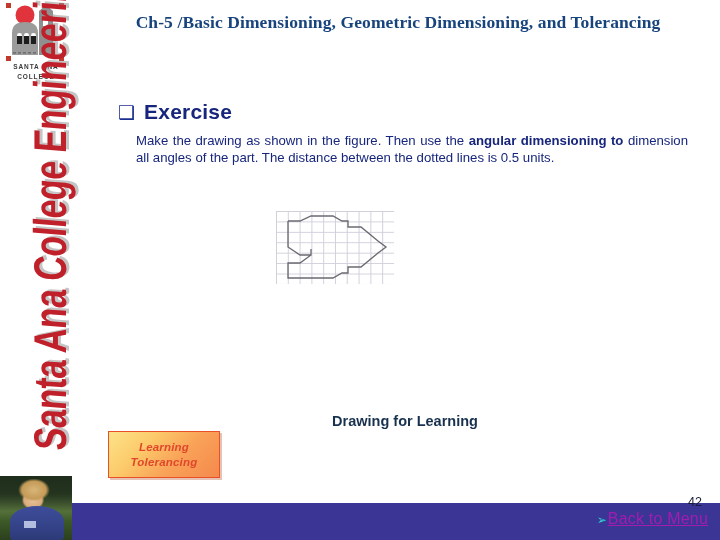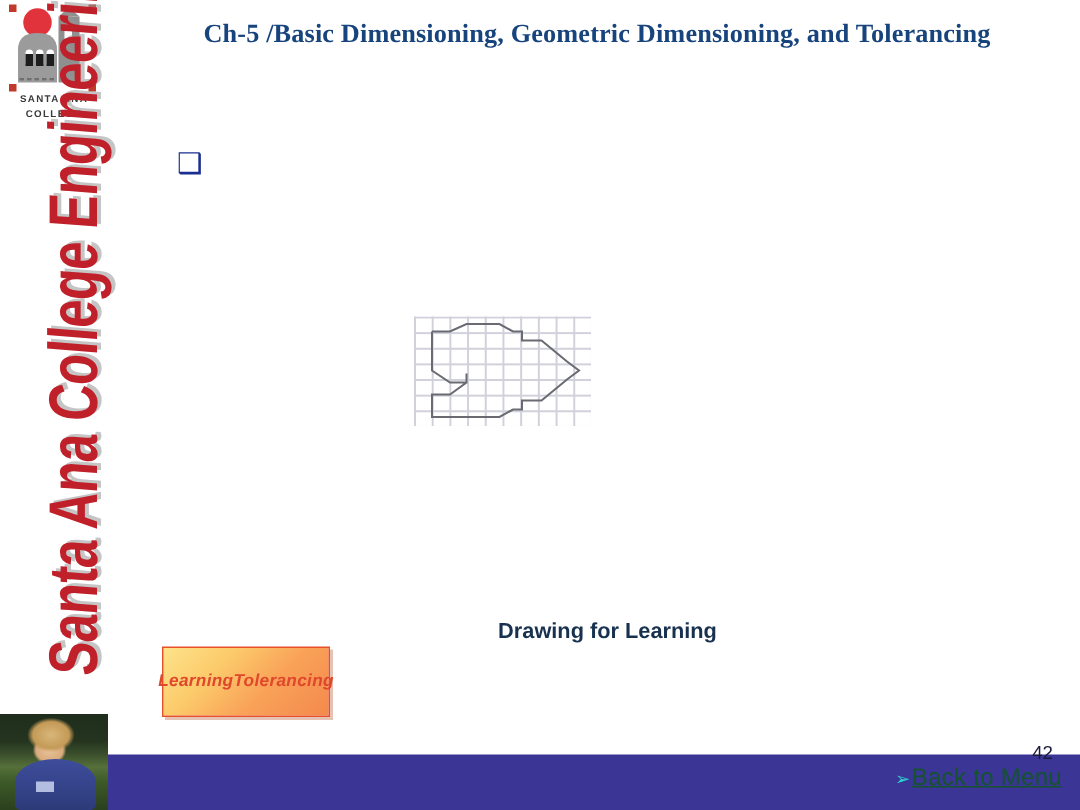--- a/index.html
+++ b/index.html
@@ -193,21 +193,21 @@
 
   
   #learning-objectives {
     position: absolute;
     left: 108px; top: 431px;
     width: 110px; height: 45px;
     background: linear-gradient(135deg, #fde38a 0%, #fcca6a 32%, #f9a258 62%, #f4894d 100%);
     border: 1.6px solid #e8502a;
     box-shadow: 2px 2px 0 rgba(180,80,40,0.35);
     display: flex;
-    flex-direction: row;
+    flex-direction: column;
     align-items: center;
     justify-content: center;
     line-height: 15px;
     cursor: pointer;
   }
   #learning-objectives span {
     font-family: "Liberation Sans", sans-serif;
     font-style: italic;
     font-weight: bold;
     font-size: 11.5px;
@@ -238,21 +238,21 @@
   }
   #back-arrow-icon {
     font-family: "DejaVu Sans", sans-serif;
     font-size: 12px;
     color: #2fd4d4;
     line-height: 1;
   }
   #back-to-menu-link {
     font-family: "Liberation Sans", sans-serif;
     font-size: 16px;
-    color: #14532d;
+    color: #a21caf;
     text-decoration: underline;
     cursor: pointer;
     letter-spacing: 0.2px;
   }
 </style>
 </head>
 <body>
 
 <div id="slide">
 
@@ -294,22 +294,24 @@
     <div id="photo">
       <div id="photo-shirt"></div>
       <div id="photo-logo"></div>
     </div>
   </div>
 
   <div id="header-title">Ch-5 /Basic Dimensioning, Geometric Dimensioning, and Tolerancing</div>
 
   <div id="bullet-row">
     <span id="bullet-glyph">❑</span>
-  </div>
-
+    <span id="bullet-label">Exercise</span>
+  </div>
+
+  <div id="body-paragraph"><span>Make the drawing as shown in the   figure. Then use the </span><b>angular dimensioning to</b><span> dimension all angles of the part. The distance between the dotted lines is 0.5 units.</span></div>
 
   <div id="figure">
     <div id="figure-grid"></div>
     <svg id="figure-svg" viewBox="0 0 134 85">
       <polyline points="20,16 20,42 32,50 43,50 43,44 43,50 32,58 20,58 20,73 65,73 74,68 80,68 80,62 93,62 110,48 118,42 110,36 93,22 80,22 80,16 74,16 65,11 43,11 32,16 20,16" fill="none" stroke="#6a6a72" stroke-width="1.35" stroke-linejoin="miter"></polyline>
     </svg>
   </div>
 
   <div id="figure-caption">Drawing for Learning</div>
 

